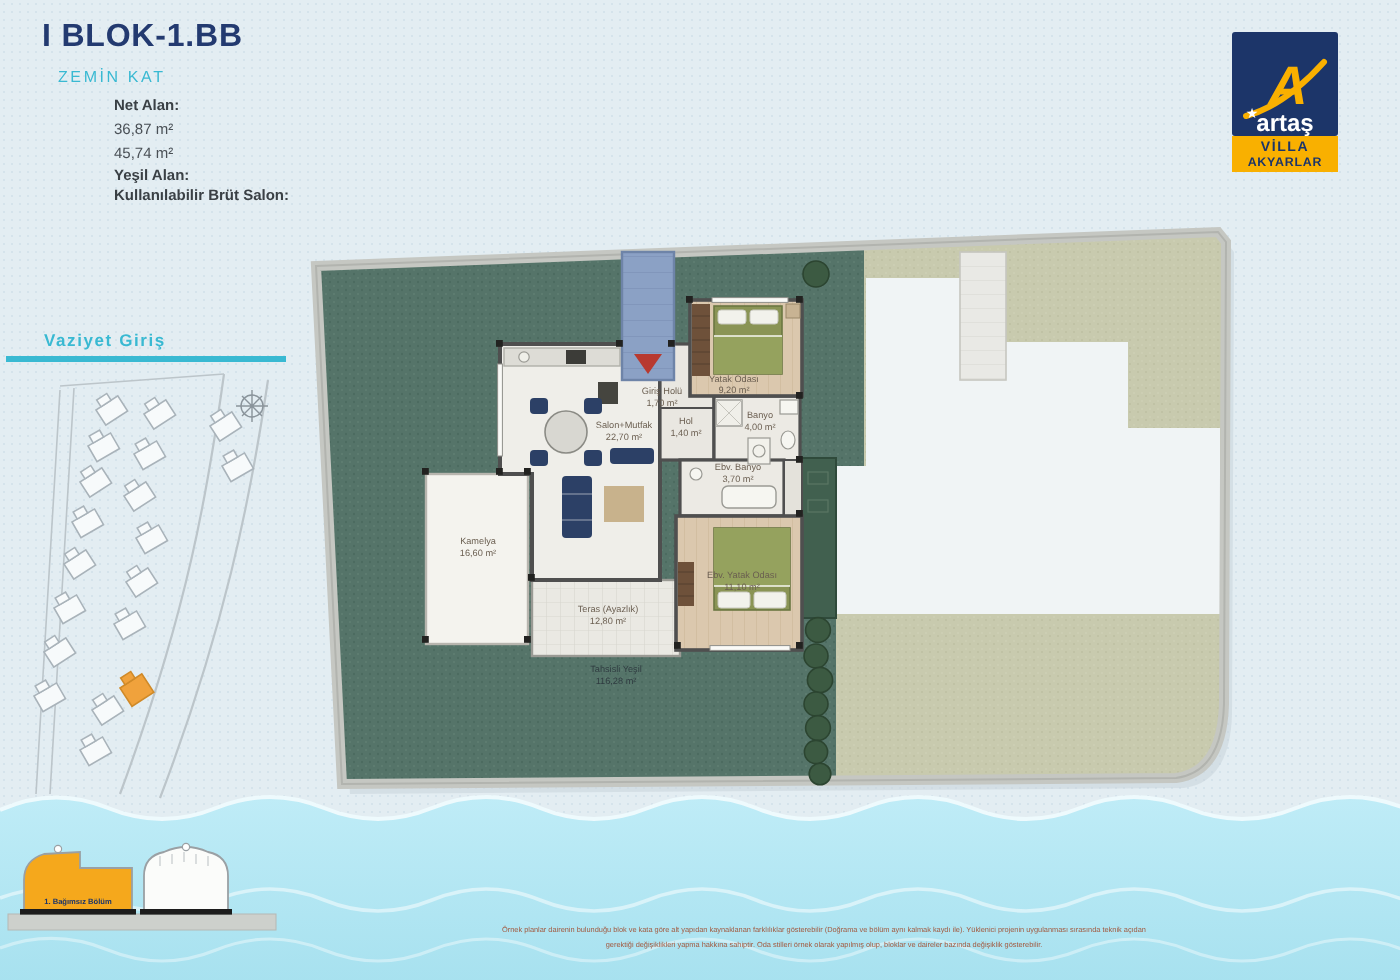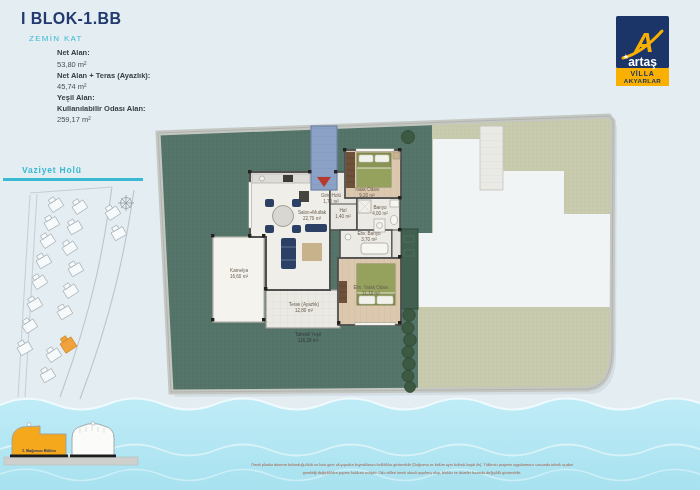--- a/index.html
+++ b/index.html
@@ -231,36 +231,34 @@
       </g>
     </g>
   </svg>
 
   <div class="abs title">I BLOK-1.BB</div>
   <div class="abs subtitle">ZEMİN KAT</div>
 
   <div class="abs stats">
     <div>
       <div class="stat-label">Net Alan:</div>
-      <div class="stat-value">53,80 m²</div>
+      <div class="stat-value">36,87 m²</div>
     </div>
     <div>
-      <div class="stat-label">Net Alan + Teras (Ayazlık):</div>
       <div class="stat-value">45,74 m²</div>
     </div>
     <div>
       <div class="stat-label">Yeşil Alan:</div>
     </div>
     <div>
-      <div class="stat-label">Kullanılabilir Odası Alan:</div>
-      <div class="stat-value">259,17 m²</div>
+      <div class="stat-label">Kullanılabilir Brüt Salon:</div>
     </div>
   </div>
 
-  <div class="abs vaziyet-title">Vaziyet Holü</div>
+  <div class="abs vaziyet-title">Vaziyet Giriş</div>
   <div class="abs vaziyet-rule"></div>
 
   <svg class="abs" style="left:8px;top:185px;" width="150" height="215" viewBox="0 0 150 215">
     <g fill="none" stroke="#bcc5ca" stroke-width="1.1">
       <path d="M104,2 C 96,60 86,120 52,212"></path>
       <path d="M126,5 C 117,66 104,130 72,214"></path>
       <path d="M22,10 C 18,75 14,145 10,212" stroke-width="0.8"></path>
       <path d="M29,9 C 25,75 21,145 17,212" stroke-width="0.8"></path>
       <path d="M22,8 L104,2" stroke-width="0.8"></path>
     </g>

